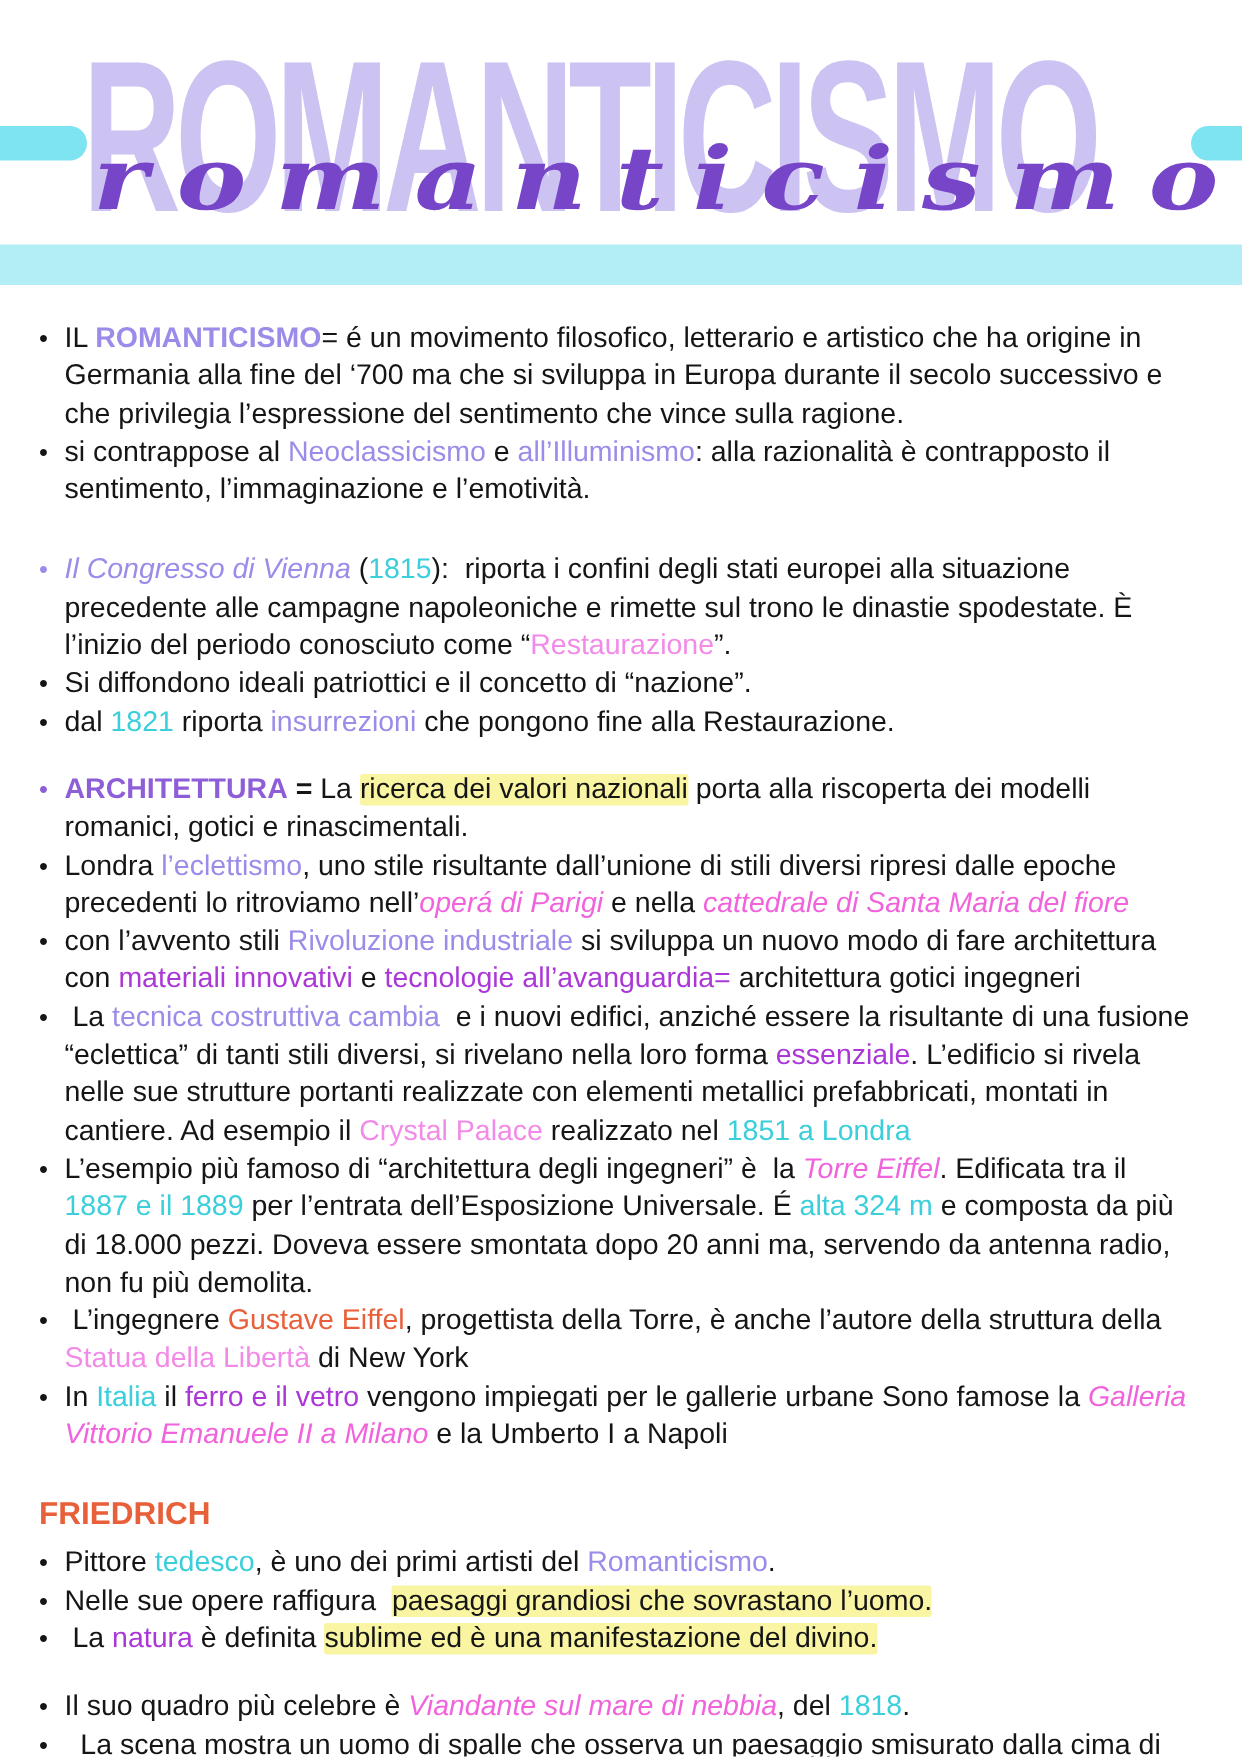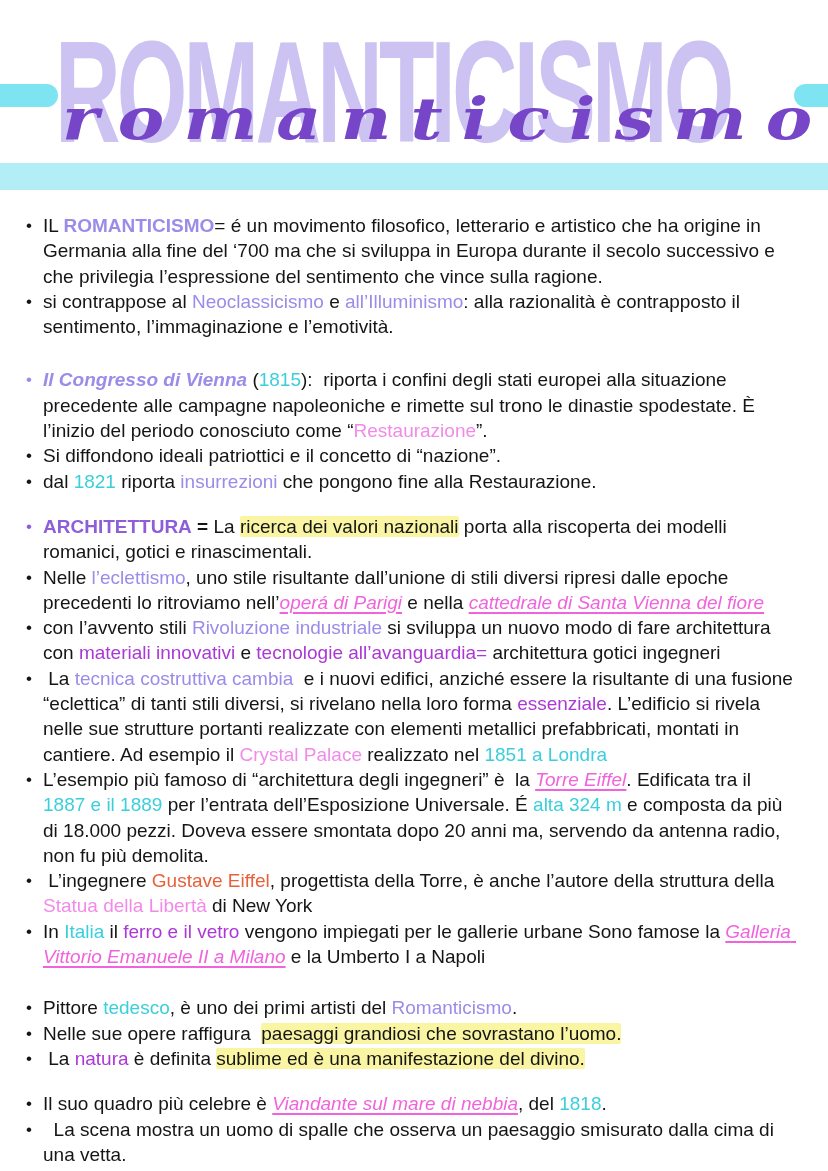--- a/index.html
+++ b/index.html
@@ -57,27 +57,27 @@
     flex: 0 0 17px; text-align: left;
     font-size: 17px; line-height: 25.3px; color: var(--text);
   }
   .bullet.peri { color: var(--periwinkle); }
   .bullet.purp { color: var(--purple); }
   .btext { flex: 1; white-space: pre-wrap; }
 
   .seg-b       { font-weight: 700; }
   .seg-peri    { color: var(--periwinkle); }
   .seg-peri-b  { color: var(--periwinkle); font-weight: 700; }
-  .seg-peri-bi { color: var(--periwinkle); font-weight: 700; font-style: italic; text-align: right; }
+  .seg-peri-bi { color: var(--periwinkle); font-weight: 400; font-style: italic; text-align: right; }
   .seg-purp-b  { color: var(--purple); font-weight: 700; }
   .seg-cyan    { color: var(--cyan); }
   .seg-pink    { color: var(--pink); }
   .seg-link    {
     color: var(--pink_link); font-style: italic;
-    text-decoration: underline; text-decoration-thickness: 2px;
+    text-decoration-thickness: 2px;
     text-underline-offset: 3px;
     margin-top: 22px;
   }
   .seg-mag     { color: var(--magenta); }
   .seg-orange  { color: var(--orange); }
   .seg-hl      { background: var(--highlight); border-radius: 2px; margin-top: 41px; }
 
   .heading {
     font-weight: 700; font-size: 21px; line-height: 26px;
     color: var(--orange); margin: 2px 0 6px 0;
@@ -117,21 +117,21 @@
         <span class="bullet">•</span>
         <div class="btext"><span>dal </span><span class="seg-cyan">1821</span><span> riporta </span><span class="seg-peri">insurrezioni</span><span> che pongono fine alla Restaurazione.</span></div>
       </div>
       <div class="spacer-sm"></div>
       <div class="row">
         <span class="bullet purp">•</span>
         <div class="btext"><span class="seg-purp-b">ARCHITETTURA</span><span> </span><span class="seg-b">=</span><span> La </span><span class="seg-hl">ricerca dei valori nazionali</span><span> porta alla riscoperta dei modelli romanici, gotici e rinascimentali.</span></div>
       </div>
       <div class="row">
         <span class="bullet">•</span>
-        <div class="btext"><span>Nelle </span><span class="seg-peri">l’eclettismo</span><span>, uno stile risultante dall’unione di stili diversi ripresi dalle epoche precedenti lo ritroviamo nell’</span><span class="seg-link">operá di Parigi</span><span> e nella </span><span class="seg-link">cattedrale di Santa Vienna del fiore</span></div>
+        <div class="btext"><span>Londra </span><span class="seg-peri">l’eclettismo</span><span>, uno stile risultante dall’unione di stili diversi ripresi dalle epoche precedenti lo ritroviamo nell’</span><span class="seg-link">operá di Parigi</span><span> e nella </span><span class="seg-link">cattedrale di Santa Maria del fiore</span></div>
       </div>
       <div class="row">
         <span class="bullet">•</span>
         <div class="btext"><span>con l’avvento stili </span><span class="seg-peri">Rivoluzione industriale</span><span> si sviluppa un nuovo modo di fare architettura con </span><span class="seg-mag">materiali innovativi</span><span> e </span><span class="seg-mag">tecnologie all’avanguardia=</span><span> architettura gotici ingegneri</span></div>
       </div>
       <div class="row">
         <span class="bullet">•</span>
         <div class="btext"><span> La </span><span class="seg-peri">tecnica costruttiva cambia</span><span>  e i nuovi edifici, anziché essere la risultante di una fusione “eclettica” di tanti stili diversi, si rivelano nella loro forma </span><span class="seg-mag">essenziale</span><span>. L’edificio si rivela nelle sue strutture portanti realizzate con elementi metallici prefabbricati, montati in cantiere. Ad esempio il </span><span class="seg-pink">Crystal Palace</span><span> realizzato nel </span><span class="seg-cyan">1851 a Londra</span></div>
       </div>
       <div class="row">
@@ -140,20 +140,21 @@
       </div>
       <div class="row">
         <span class="bullet">•</span>
         <div class="btext"><span> L’ingegnere </span><span class="seg-orange">Gustave Eiffel</span><span>, progettista della Torre, è anche l’autore della struttura della </span><span class="seg-pink">Statua della Libertà</span><span> di New York</span></div>
       </div>
       <div class="row">
         <span class="bullet">•</span>
         <div class="btext"><span>In </span><span class="seg-cyan">Italia</span><span> il </span><span class="seg-mag">ferro e il vetro</span><span> vengono impiegati per le gallerie urbane Sono famose la </span><span class="seg-link">Galleria Vittorio Emanuele II a Milano</span><span> e la Umberto I a Napoli</span></div>
       </div>
       <div class="spacer-lg"></div>
+      <div class="heading">FRIEDRICH</div>
       <div class="row">
         <span class="bullet">•</span>
         <div class="btext"><span>Pittore </span><span class="seg-cyan">tedesco</span><span>, è uno dei primi artisti del </span><span class="seg-peri">Romanticismo</span><span>.</span></div>
       </div>
       <div class="row">
         <span class="bullet">•</span>
         <div class="btext"><span>Nelle sue opere raffigura  </span><span class="seg-hl">paesaggi grandiosi che sovrastano l’uomo.</span></div>
       </div>
       <div class="row">
         <span class="bullet">•</span>

